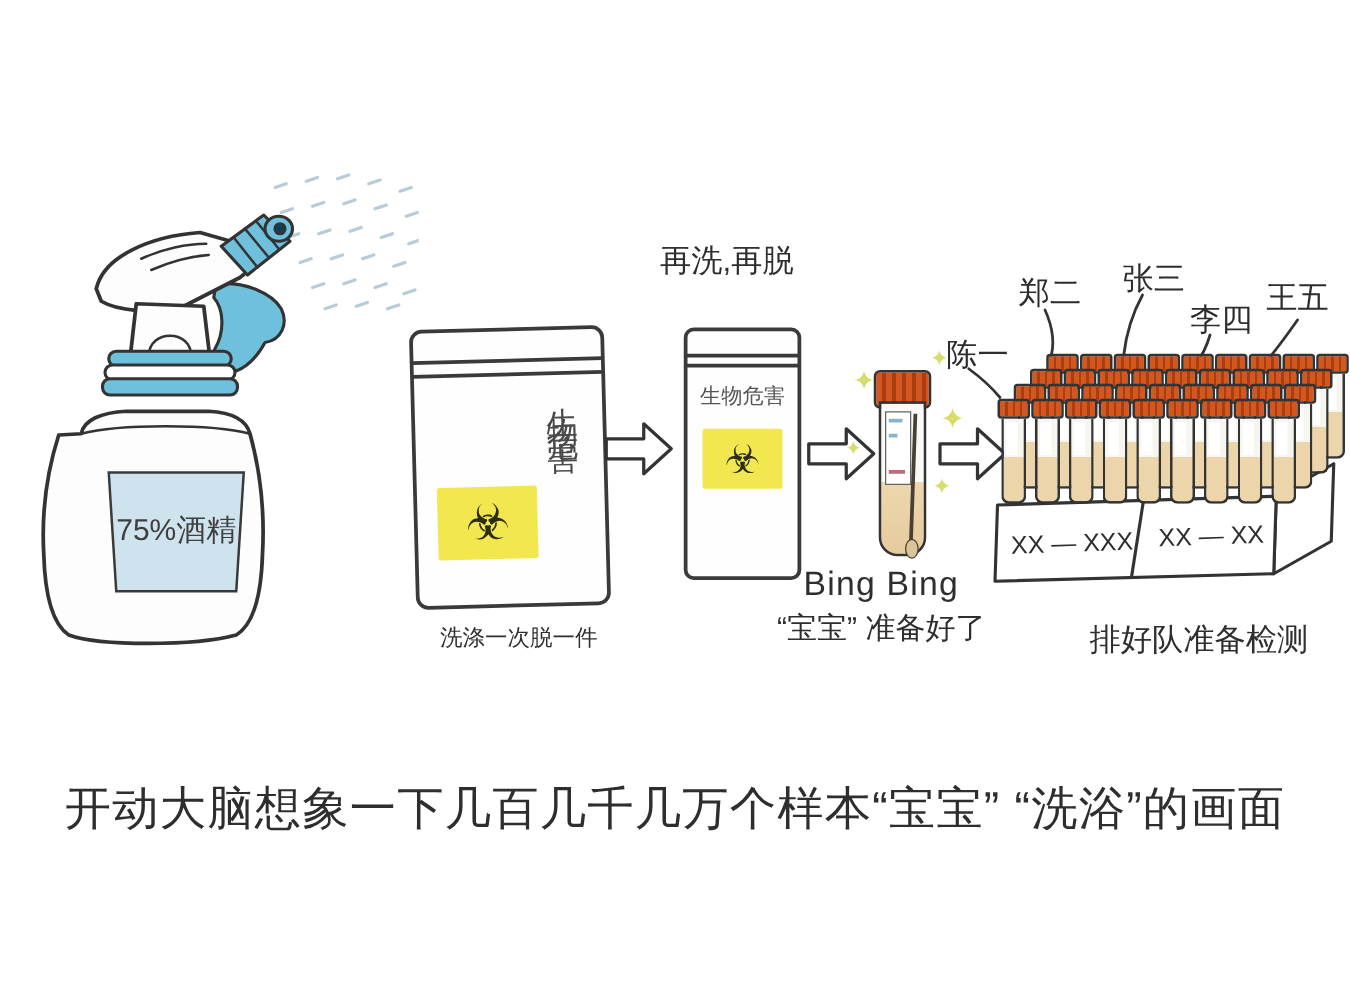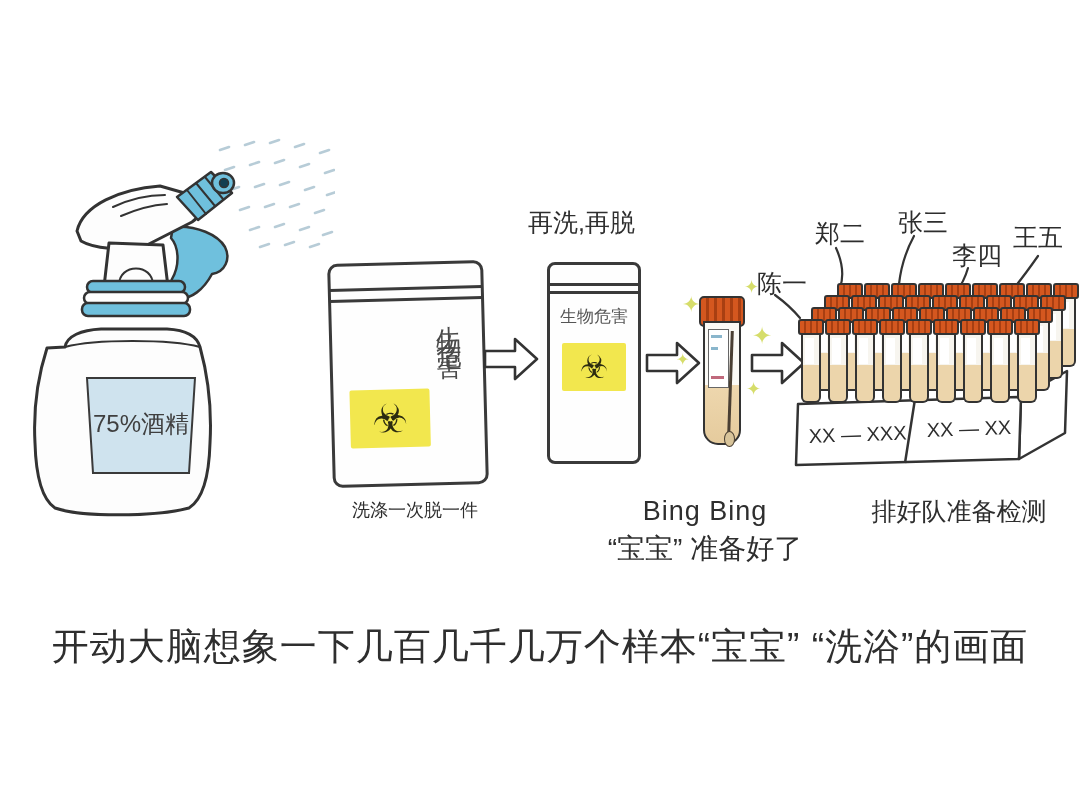--- a/index.html
+++ b/index.html
@@ -134,21 +134,21 @@
     <div class="bio-label" style="left:16px;bottom:36px;width:80px;height:58px;">
       <span class="bio-glyph" style="font-size:40px;">☣</span>
     </div>
   </div>
   <div class="caption abs" style="left:302px;top:498px;width:226px;font-size:18px;">洗涤一次脱一件</div>
 
   <svg class="abs block-arrow" style="left:483px;top:336px;" width="56" height="46" viewBox="0 0 56 46">
     <path d="M2,15 H32 V3 L54,23 L32,43 V31 H2 Z"></path>
   </svg>
 
-  <div class="caption abs" style="left:528px;top:206px;width:140px;font-size:25px;text-align:left;">再洗,再脱</div>
+  <div class="caption abs" style="left:528px;top:192px;width:140px;font-size:25px;text-align:left;">再洗,再脱</div>
   <div class="bag" style="left:547px;top:262px;width:88px;height:196px;border-radius:8px;">
     <div class="bag-seal" style="top:18px;height:5px;"></div>
     <div class="caption abs" style="left:0;right:0;top:40px;font-size:17px;color:#555;">生物危害</div>
     <div class="bio-label" style="left:12px;top:78px;width:64px;height:48px;">
       <span class="bio-glyph" style="font-size:32px;">☣</span>
     </div>
   </div>
 
   <svg class="abs block-arrow" style="left:645px;top:340px;" width="56" height="46" viewBox="0 0 56 46">
     <path d="M2,15 H32 V3 L54,23 L32,43 V31 H2 Z"></path>
@@ -160,23 +160,23 @@
     <span class="sparkle" style="left:62px;top:36px;font-size:24px;">✦</span>
     <span class="sparkle" style="left:-14px;top:64px;font-size:16px;">✦</span>
     <span class="sparkle" style="left:56px;top:92px;font-size:18px;">✦</span>
     <div class="tube-cap"></div>
     <div class="tube-body">
       <div class="tube-label"></div>
       <div class="swab-stick"></div>
       <div class="swab-tip"></div>
     </div>
   </div>
-  <div class="caption abs" style="left:588px;top:496px;width:234px;">
+  <div class="caption abs" style="left:588px;top:452px;width:234px;">
     <div style="font-size:27px;letter-spacing:1px;">Bing Bing</div>
-    <div style="font-size:28px;margin-top:3px;">“宝宝” 准备好了</div>
+    <div style="font-size:24px;margin-top:3px;">“宝宝” 准备好了</div>
   </div>
 
   <svg class="abs block-arrow" style="left:750px;top:340px;" width="56" height="46" viewBox="0 0 56 46">
     <path d="M2,15 H32 V3 L54,23 L32,43 V31 H2 Z"></path>
   </svg>
 
   <svg class="abs names-svg" style="left:748px;top:198px;" width="332" height="126" viewBox="0 0 332 126">
     <path d="M27,97 Q42,108 52,120"></path>
     <path d="M88,50 Q98,72 92,90"></path>
     <path d="M166,38 Q154,60 151,86"></path>

